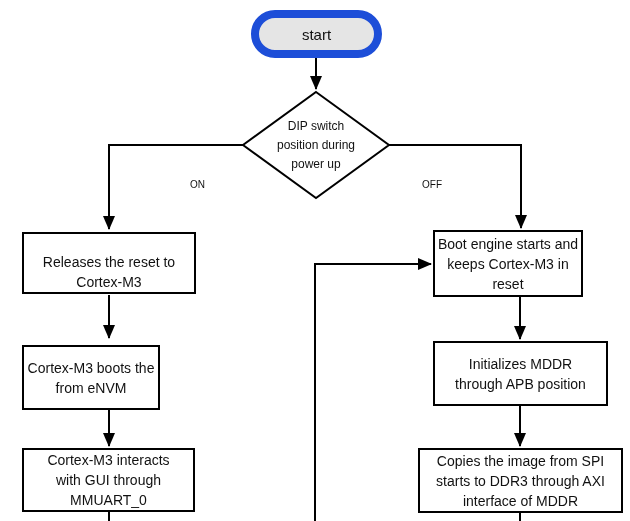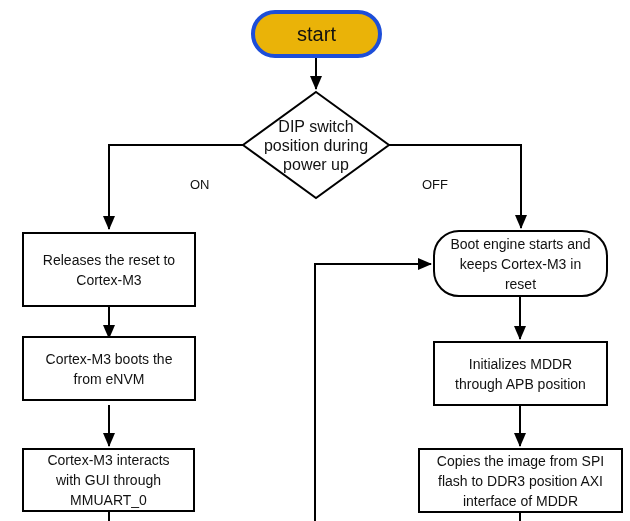--- a/index.html
+++ b/index.html
@@ -29,34 +29,34 @@
     white-space: pre-line;
     text-align: center;
   }
   .box {
     border: 2px solid #000000;
     background: #ffffff;
     font-size: 14px;
     line-height: 20px;
   }
   .stadium {
-    border: 4px solid #1d4ed8;
-    background: #eab308;
+    border: 8px solid #1d4ed8;
+    background: #e5e5e5;
     border-radius: 24px;
-    font-size: 20px;
+    font-size: 15px;
   }
   .diamond-label {
-    font-size: 16px;
+    font-size: 12px;
     line-height: 19px;
     background: transparent;
     align-items: center;
   }
   .edge-label {
     position: absolute;
-    font-size: 13px;
+    font-size: 10px;
     line-height: 17px;
   }
 </style>
 </head>
 <body>
 
 <div class="stage">
 
   <svg class="wires" viewBox="0 0 630 521">
     <defs>
@@ -90,42 +90,42 @@
 
   <div class="node diamond-label" style="left:246px; top:115px; width:140px; height:60px;">
     <div class="node-text">DIP switch
 position during
 power up</div>
   </div>
 
   <div class="edge-label" style="left:190px; top:176px;">ON</div>
   <div class="edge-label" style="left:422px; top:176px;">OFF</div>
 
-  <div class="node box" style="left:22px; top:232px; width:174px; height:75px;">
+  <div class="node box" style="left:22px; top:232px; width:174px; height:62px;align-items:flex-end;">
     <div class="node-text">Releases the reset to
 Cortex-M3</div>
   </div>
-  <div class="node box" style="left:22px; top:336px; width:174px; height:65px;align-items:center;">
+  <div class="node box" style="left:22px; top:345px; width:138px; height:65px;align-items:center;">
     <div class="node-text">Cortex-M3 boots the
 from eNVM</div>
   </div>
   <div class="node box" style="left:22px; top:448px; width:173px; height:64px;">
     <div class="node-text">Cortex-M3 interacts
 with GUI through
 MMUART_0</div>
   </div>
 
-  <div class="node box" style="left:433px; top:230px; width:175px; height:67px;border-radius:26px;">
+  <div class="node box" style="left:433px; top:230px; width:150px; height:67px;">
     <div class="node-text">Boot engine starts and
 keeps Cortex-M3 in
 reset</div>
   </div>
   <div class="node box" style="left:433px; top:341px; width:175px; height:65px;">
     <div class="node-text">Initializes MDDR
 through APB position</div>
   </div>
   <div class="node box" style="left:418px; top:448px; width:205px; height:65px;">
     <div class="node-text">Copies the image from SPI
-flash to DDR3 position AXI
+starts to DDR3 through AXI
 interface of MDDR</div>
   </div>
 
 </div>
 
 </body></html>

